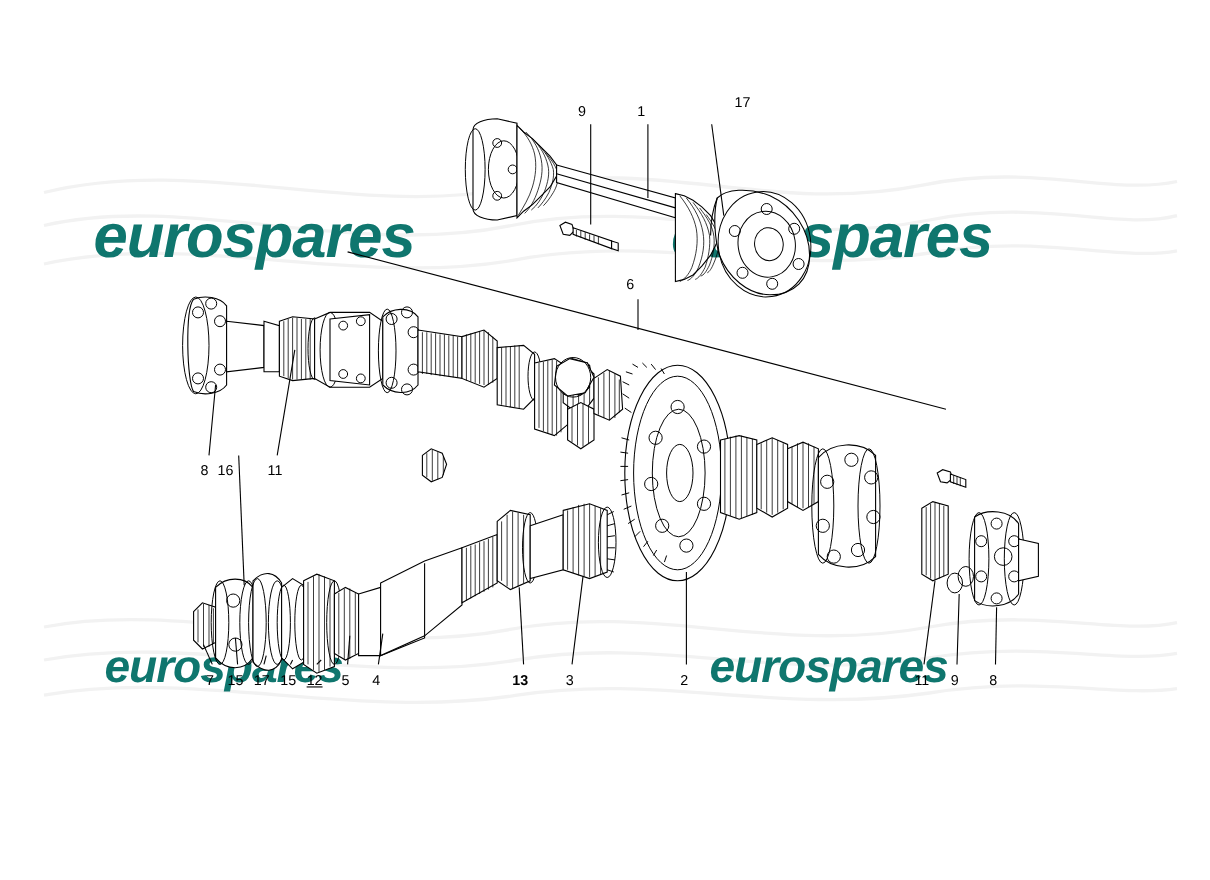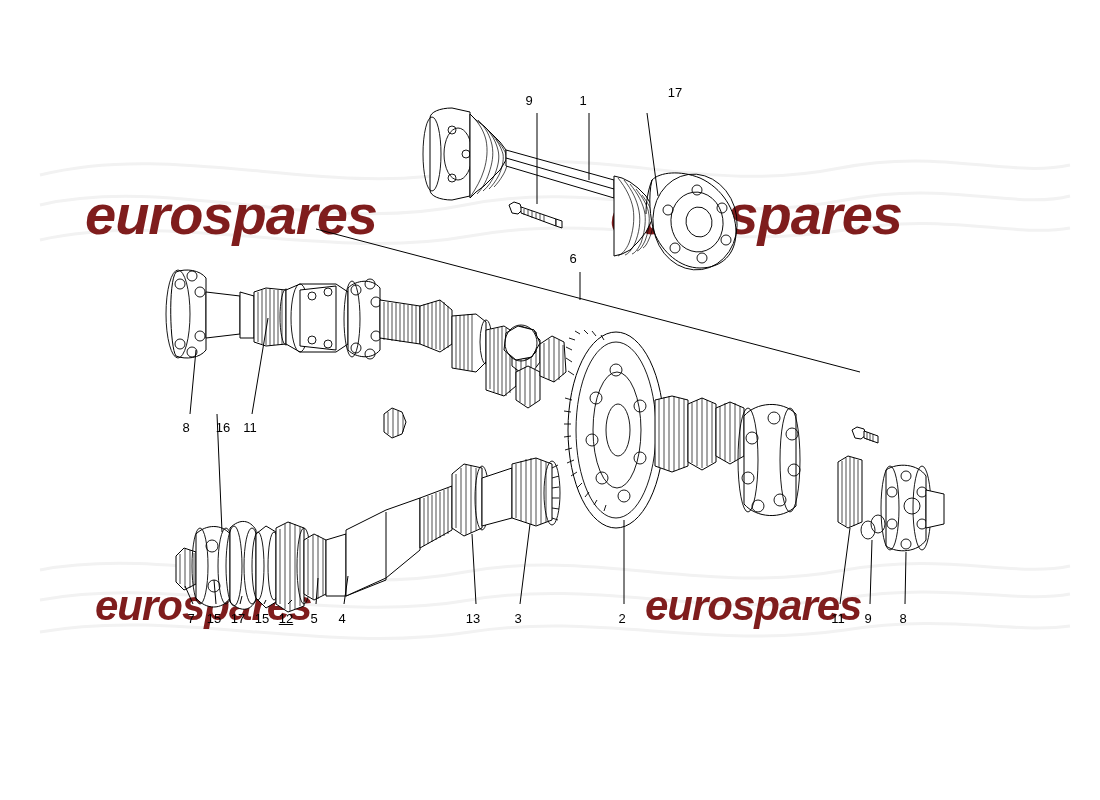--- a/index.html
+++ b/index.html
@@ -13,21 +13,21 @@
     height: 800px;
     background: #ffffff;
     overflow: hidden;
     font-family: "Liberation Sans", sans-serif;
   }
   .watermark {
     position: absolute;
     font-family: "Liberation Sans", sans-serif;
     font-style: italic;
     font-weight: bold;
-    color: #7f1d1d;
+    color: #0f766e;
     letter-spacing: -1px;
     user-select: none;
     white-space: nowrap;
     text-align: center;
   }
   .wm-row1 { top: 182px; font-size: 56px; }
   .wm-row2 { top: 582px; font-size: 42px; }
   .wm-swoosh {
     position: absolute;
     stroke: #f2f2f2;
@@ -338,29 +338,29 @@
       <line class="ln" x1="870" y1="604" x2="872" y2="540"></line>
       <line class="ln" x1="905" y1="604" x2="906" y2="552"></line>
     </g>
   </svg>
 
   <div class="callout" style="left:518px; top:93px;">9</div>
   <div class="callout" style="left:572px; top:93px;">1</div>
   <div class="callout" style="left:630px; top:85px;margin-left:34px;">17</div>
   <div class="callout" style="left:562px; top:251px;">6</div>
   <div class="callout" style="left:175px; top:420px;">8</div>
-  <div class="callout" style="left:212px; top:420px;">16</div>
+  <div class="callout" style="left:194px; top:420px;">16</div>
   <div class="callout" style="left:239px; top:420px;">11</div>
   <div class="callout" style="left:180px; top:611px;">7</div>
   <div class="callout" style="left:203px; top:611px;">15</div>
   <div class="callout" style="left:227px; top:611px;">17</div>
   <div class="callout" style="left:251px; top:611px;">15</div>
   <div class="callout" style="left:275px; top:611px;text-decoration:underline;">12</div>
   <div class="callout" style="left:303px; top:611px;">5</div>
   <div class="callout" style="left:331px; top:611px;">4</div>
-  <div class="callout" style="left:462px; top:611px;">13</div>
+  <div class="callout" style="left:462px; top:611px;font-weight:bold;">13</div>
   <div class="callout" style="left:507px; top:611px;">3</div>
   <div class="callout" style="left:611px; top:611px;">2</div>
   <div class="callout" style="left:827px; top:611px;">11</div>
   <div class="callout" style="left:857px; top:611px;">9</div>
   <div class="callout" style="left:892px; top:611px;">8</div>
 
 </div>
 
 </body></html>

